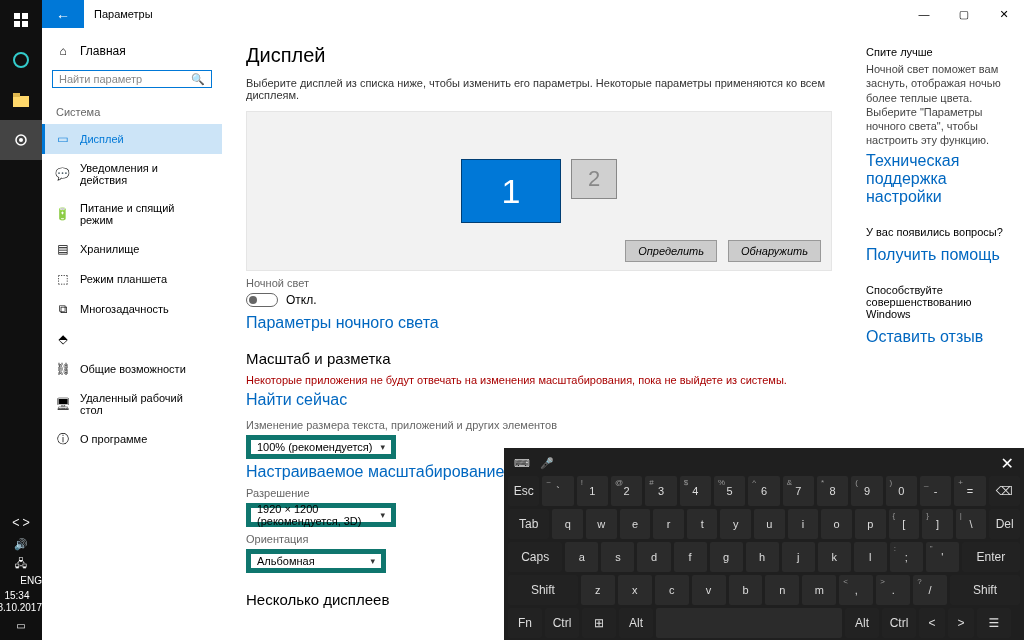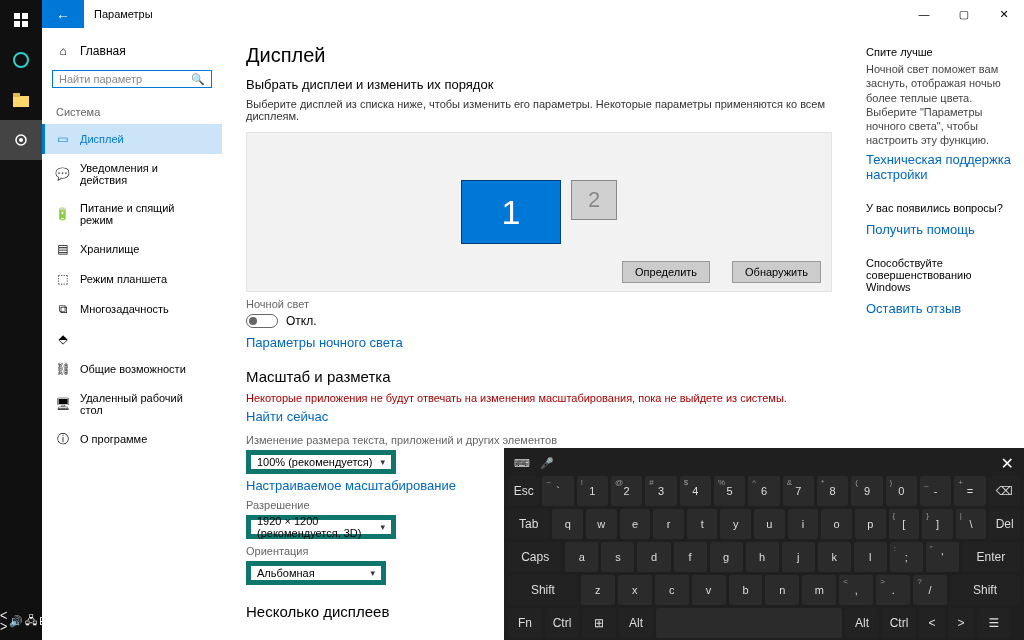--- a/index.html
+++ b/index.html
@@ -1,21 +1,21 @@
 <!DOCTYPE html>
 <html><head>
 <meta charset="utf-8">
 <style>
 * { margin:0; padding:0; box-sizing:border-box; font-family:"Segoe UI",Arial,sans-serif; }
 body { width:1024px; height:640px; overflow:hidden; background:#fff; position:relative; font-size:12px; color:#000; }
 .taskbar { position:absolute; left:0; top:0; width:42px; height:640px; background:#101010; display:flex; flex-direction:column; }
 .tb-icon { width:42px; height:40px; display:flex; align-items:center; justify-content:center; color:#fff; cursor:pointer; }
 .tb-icon.accent { background:#444; }
 .tb-spacer { flex:1; }
-.tb-bottom { display:flex; color:#fff; font-size:10px; align-items:center; padding-bottom:6px; gap:2px; }
+.tb-bottom { display:flex; flex-direction:column; color:#fff; font-size:10px; align-items:flex-end; padding-bottom:6px; gap:2px; }
 .tb-time { text-align:center; line-height:1.2; margin-top:2px; }
 .app { position:absolute; left:42px; top:0; right:0; bottom:0; background:#fff; display:flex; flex-direction:column; }
 .titlebar { height:28px; background:#fff; display:flex; align-items:center; border-bottom:0; }
 .back-btn { width:42px; height:28px; background:#0078d7; color:#fff; display:flex; align-items:center; justify-content:center; font-size:14px; cursor:pointer; }
 .title-txt { margin-left:10px; font-size:11px; color:#000; }
 .win-btns { margin-left:auto; display:flex; }
 .win-btn { width:40px; height:28px; display:flex; align-items:center; justify-content:center; cursor:pointer; font-size:11px; color:#000; }
 .body { flex:1; display:flex; overflow:hidden; }
 .sidebar { width:180px; padding:10px 0; overflow:hidden; }
 .home-row { display:flex; align-items:center; padding:6px 14px; gap:10px; cursor:pointer; }
@@ -25,28 +25,28 @@
 .nav-item { display:flex; align-items:center; gap:10px; padding:8px 14px; font-size:11px; cursor:pointer; }
 .nav-item.active { background:#cce4f7; color:#0078d7; border-left:3px solid #0078d7; padding-left:11px; }
 .nav-icon { width:14px; height:14px; display:inline-flex; align-items:center; justify-content:center; font-size:12px; }
 .content { flex:1; padding:10px 24px 0 24px; overflow:auto; }
 .h1 { font-size:20px; font-weight:400; margin:6px 0 10px; }
 .h2 { font-size:13px; margin:6px 0 6px; }
 .hint { font-size:11px; color:#333; margin-bottom:10px; }
 .monitors { background:#f2f2f2; border:1px solid #e5e5e5; height:160px; display:flex; align-items:center; justify-content:center; gap:10px; position:relative; }
 .mon1 { width:100px; height:64px; background:#0078d7; color:#fff; display:flex; align-items:center; justify-content:center; font-size:34px; border:1px solid #003e74; cursor:pointer; }
 .mon2 { width:46px; height:40px; background:#d0d0d0; border:1px solid #888; color:#888; display:flex; align-items:center; justify-content:center; font-size:22px; margin-bottom:24px; cursor:pointer; }
-.mon-btns { position:absolute; right:10px; bottom:8px; display:flex; gap:22px; }
+.mon-btns { position:absolute; right:10px; bottom:8px; display:flex; gap:11px;font-style:italic; }
 .btn { background:#ccc; border:1px solid #999; padding:4px 12px; font-size:11px; cursor:pointer; }
 .section-title { font-size:15px; margin:18px 0 6px; }
 .sub-label { font-size:11px; color:#666; margin:6px 0 4px; }
 .toggle { display:inline-flex; align-items:center; gap:8px; }
 .toggle-track { width:32px; height:14px; border:1px solid #666; border-radius:8px; position:relative; }
 .toggle-knob { width:8px; height:8px; background:#666; border-radius:50%; position:absolute; top:2px; left:2px; }
-.link { color:#0067c0; font-size:13px; cursor:pointer; margin-top:4px; display:inline-block; }
+.link { color:#0067c0; font-size:16px; cursor:pointer; margin-top:4px; display:inline-block; }
 .warn { color:#a80000; font-size:11px; line-height:1.3; }
 .combo { width:150px; height:24px; border:5px solid #0f766e; padding:0 6px; font-size:11px; display:flex; align-items:center; justify-content:space-between; background:#fff; cursor:pointer; margin-top:2px; }
 .combo .chev { font-size:9px; color:#333; }
 .rside { width:168px; padding:10px 10px 0 10px; font-size:11px; }
 .rside .rh { margin:8px 0 4px; color:#000; }
 .rside .rtxt { color:#444; line-height:1.3; }
 .keyboard { position:absolute; left:504px; bottom:0; right:0; height:192px; background:#1f1f1f; color:#ddd; z-index:50; display:flex; flex-direction:column; padding:4px; gap:3px; font-size:11px; }
 .kb-top { display:flex; justify-content:space-between; align-items:center; padding:2px 6px 0; }
 .kb-top-left { display:flex; gap:10px; align-items:center; }
 .kb-close { font-size:16px; cursor:pointer; color:#fff; }
@@ -160,21 +160,20 @@
           </div>
           <div class="nav-item">
             <span class="nav-icon">ⓘ</span>
             <span>О программе</span>
           </div>
         </div>
     </div>
 
     <div class="content">
       <div class="h1">Дисплей</div>
-      <div class="h2">Выбрать дисплеи и изменить их порядок</div>
       <div class="hint">Выберите дисплей из списка ниже, чтобы изменить его параметры. Некоторые параметры применяются ко всем дисплеям.</div>
       <div class="monitors">
         <div class="mon1">1</div>
         <div class="mon2">2</div>
         <div class="mon-btns">
           <div class="btn">Определить</div>
           <div class="btn">Обнаружить</div>
         </div>
       </div>
 

